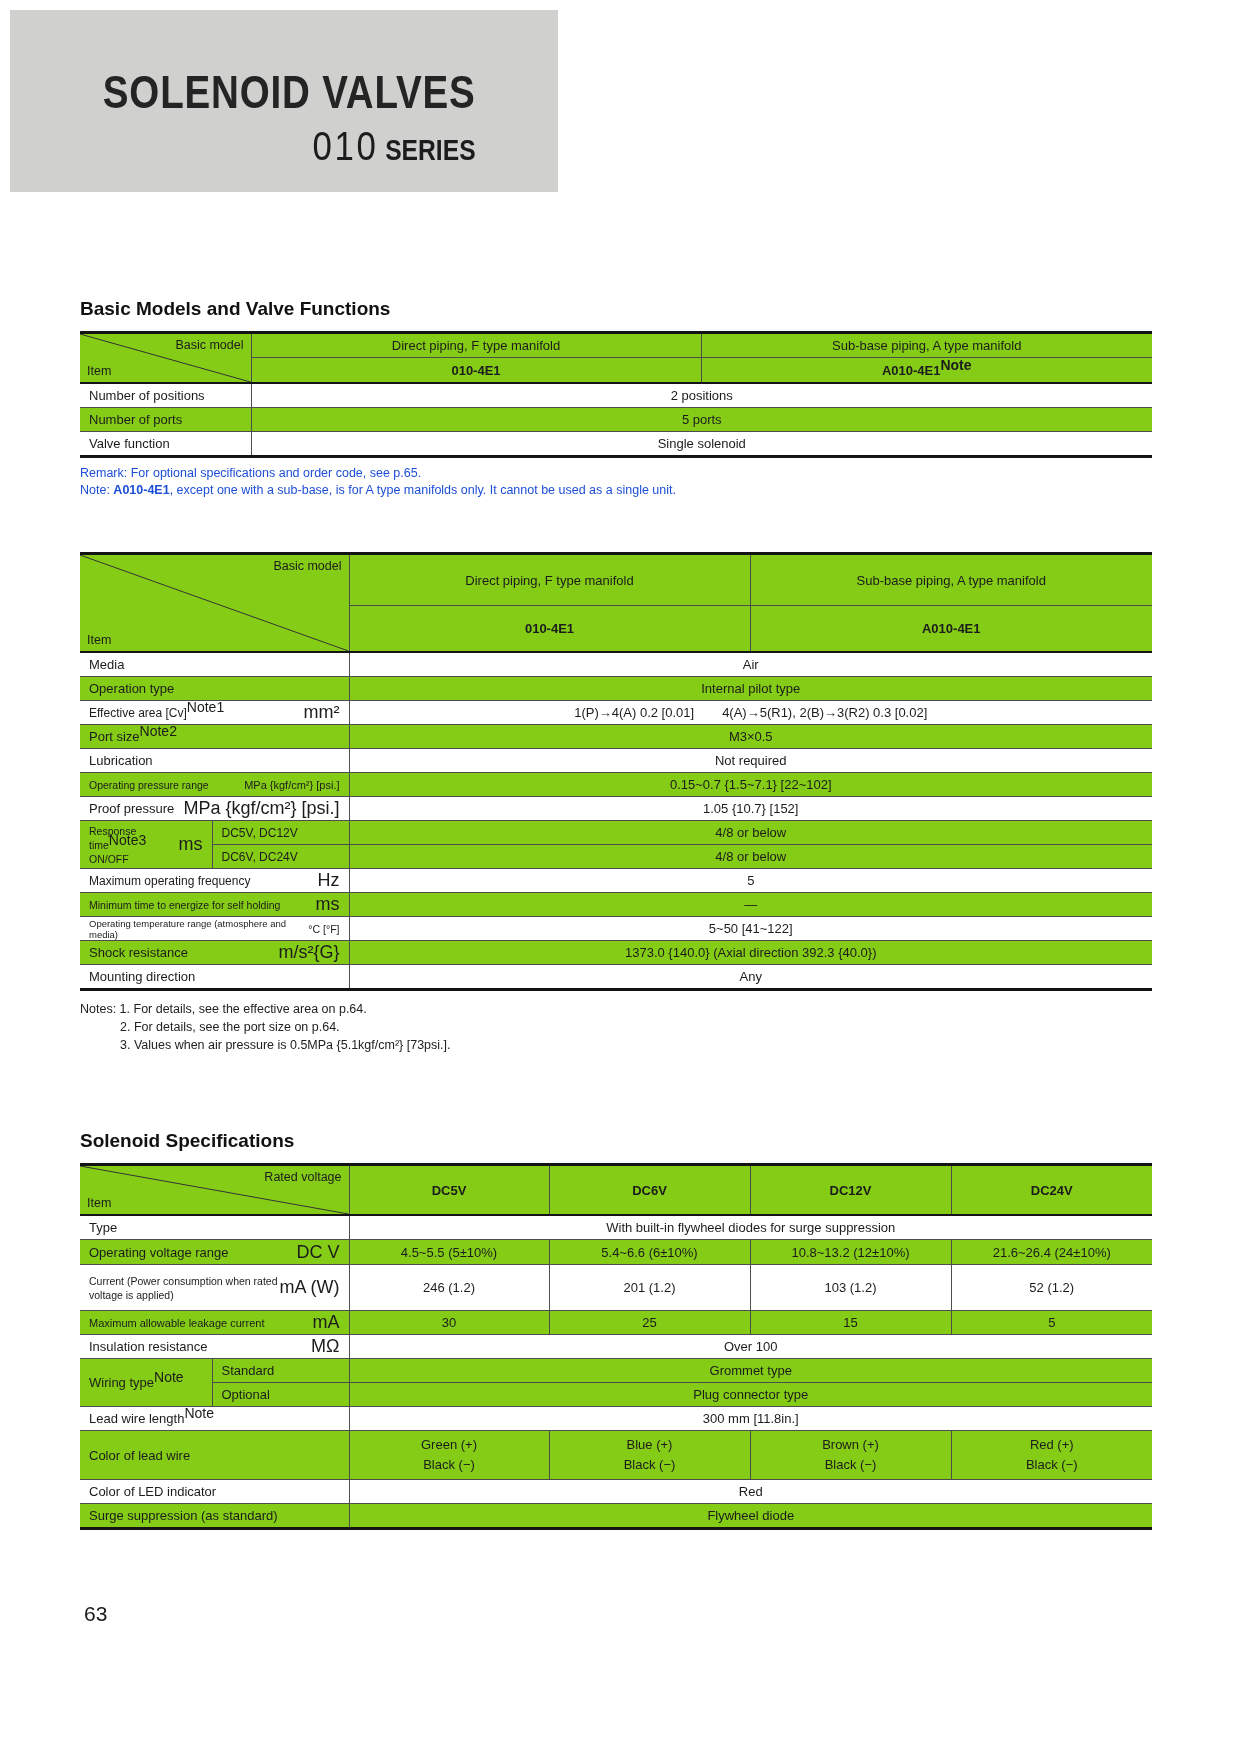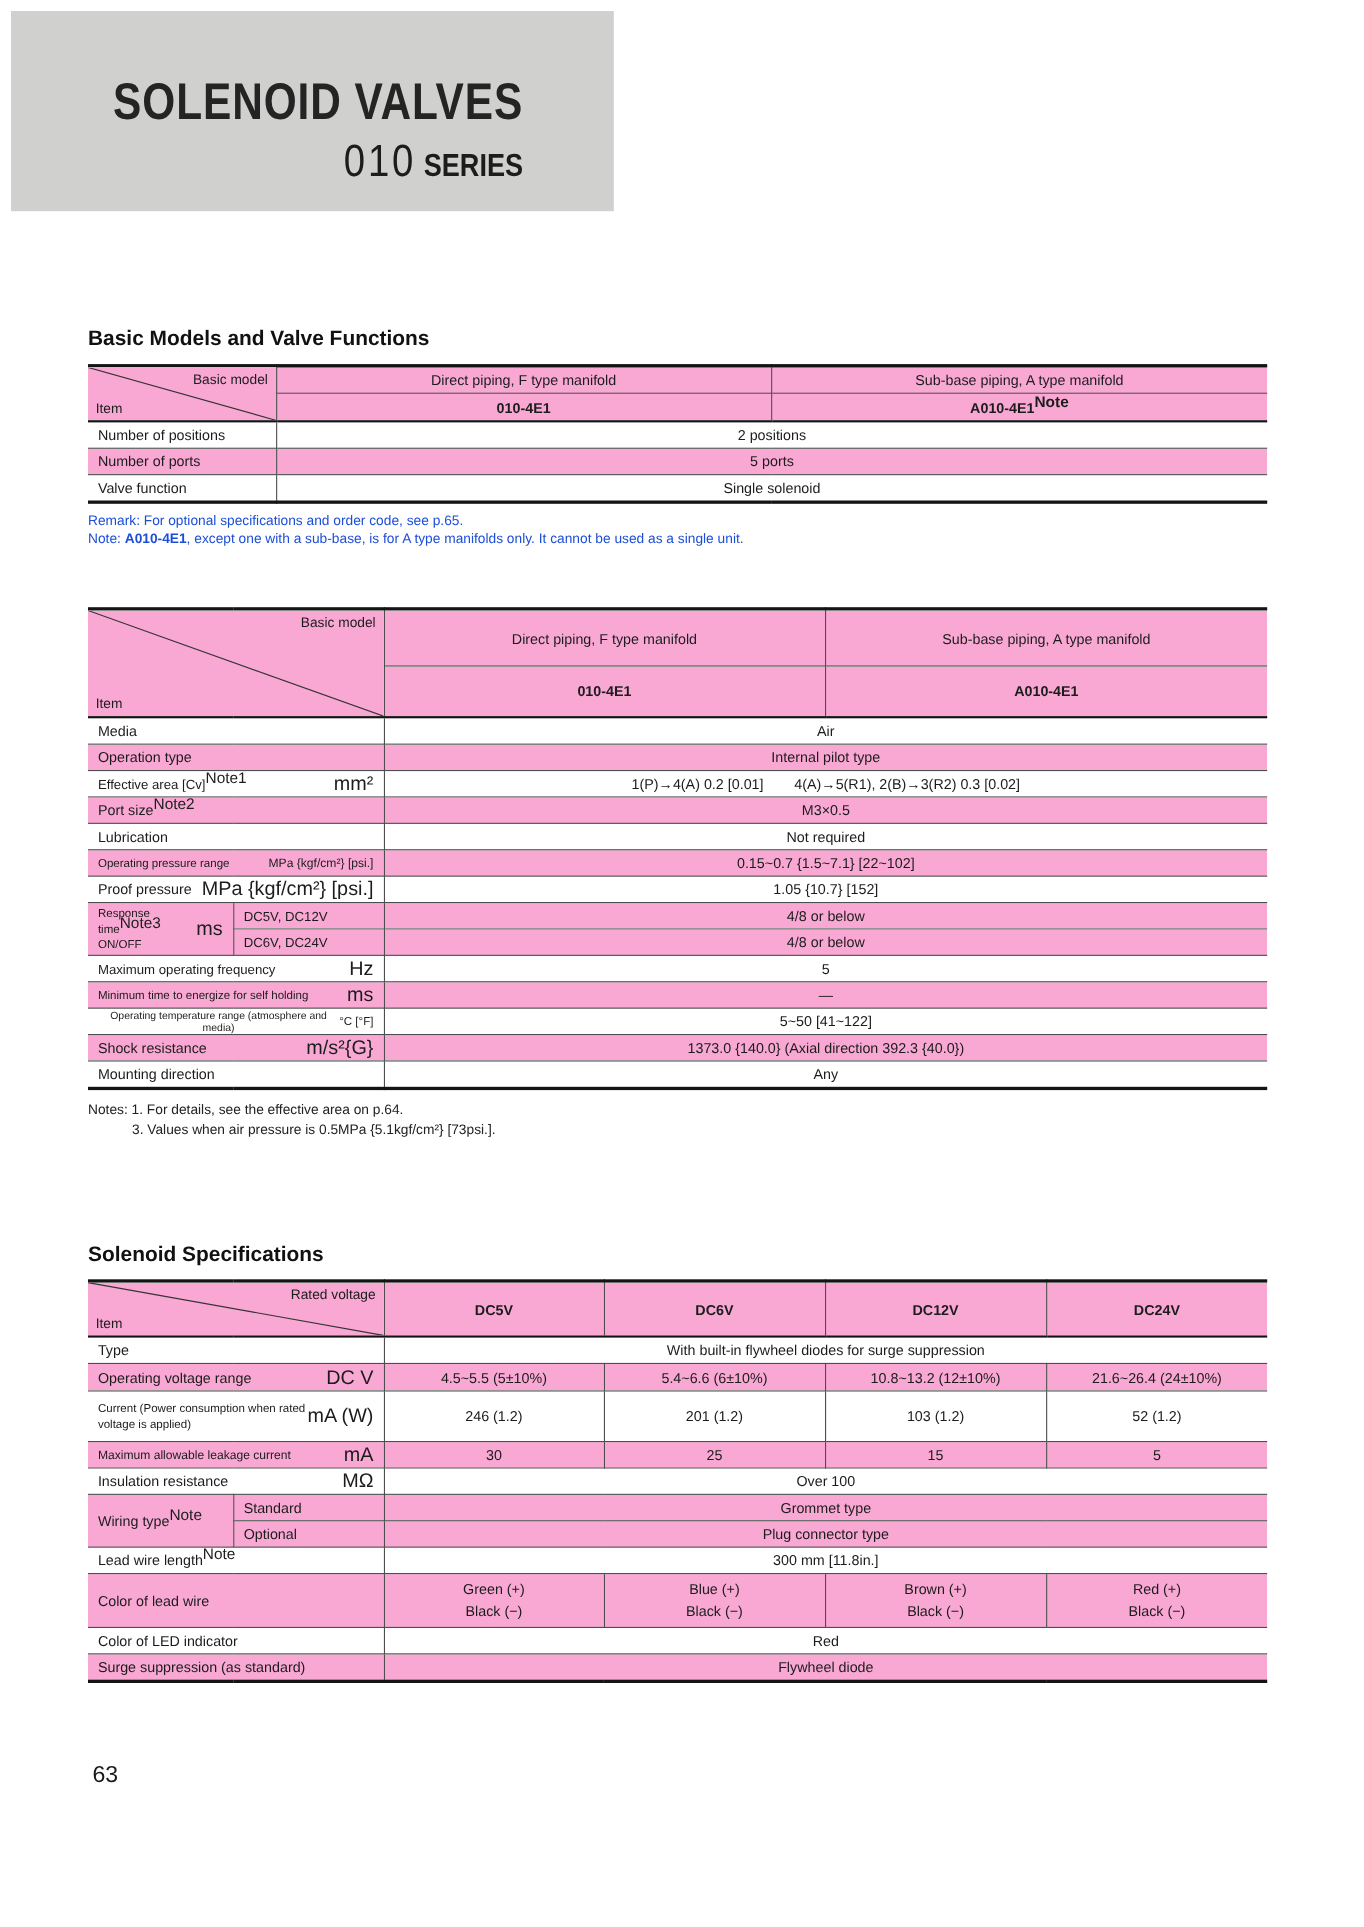--- a/index.html
+++ b/index.html
@@ -24,30 +24,30 @@
   .notes-block .nind{padding-left:40px;}
   .bold{font-weight:bold;}
   
   table.tbl{border-collapse:collapse;table-layout:fixed;width:1072px;
     border-top:3px solid #141414;border-bottom:3px solid #141414;font-size:13px;color:#1c1c1c;}
   .tbl td{border-bottom:1px solid #4d4d4d;vertical-align:middle;padding:0 9px;height:23px;overflow:hidden;}
   .tbl tr:last-child td{border-bottom:none;}
   .vr{border-right:1px solid #4d4d4d;}
   .c{text-align:center;}
   .b{font-weight:bold;}
-  tr.g td, tr.hd td{background:#f9a8d4;}
+  tr.g td, tr.hd td{background:#84cc16;}
   .bbh{border-bottom:2.5px solid #141414 !important;}
   .diag{position:relative;padding:0 !important;}
   .dsvg{position:absolute;inset:0;width:100%;height:100%;display:block;}
   .ctop{position:absolute;top:4px;right:7px;font-size:12.5px;}
   .cbot{position:absolute;left:7px;bottom:4px;font-size:12.5px;}
   sup.nt{font-size:14px;vertical-align:super;line-height:0;letter-spacing:0;}
   .lblflex{display:flex;justify-content:space-between;align-items:center;gap:0;}
   .unit{font-size:18px;white-space:nowrap;}
-  .s12{font-size:12px;} .s11{font-size:11px;} .s105{font-size:10.5px;} .s95{font-size:9.5px;text-align:center;}
+  .s12{font-size:12px;} .s11{font-size:11px;} .s105{font-size:10.5px;} .s95{font-size:9.5px;}
   .h24 td{height:24px;} .h45 td{height:45px;} .h48 td{height:48px;} .h50 td{height:50px;}
   .twoline{line-height:20px;}
   .eff-val{display:flex;justify-content:center;gap:28px;white-space:nowrap;}
   .resp-left{line-height:14px;}
   .curlabel{width:196px;line-height:14px;}
   .page-num{position:absolute;left:84px;top:1602px;font-size:21px;color:#1a1a1a;}
 </style>
 </head>
 <body>
 
@@ -230,20 +230,21 @@
       <td class="c" colspan="2">1373.0 {140.0} (Axial direction 392.3 {40.0})</td>
     </tr>
     <tr>
       <td class="vr" colspan="2">Mounting direction</td>
       <td class="c" colspan="2">Any</td>
     </tr>
   </tbody>
     </table>
   <div class="notes-block">
     <div>Notes: 1. For details, see the effective area on p.64.</div>
+    <div class="nind">2. For details, see the port size on p.64.</div>
     <div class="nind">3. Values when air pressure is 0.5MPa {5.1kgf/cm²} [73psi.].</div>
   </div>
 </div>
 
 <div class="sec sec3">
   <h2 class="sec-heading">Solenoid Specifications</h2>
   <table class="tbl">
     <colgroup>
         <col style="width:132px">
         <col style="width:137px">

